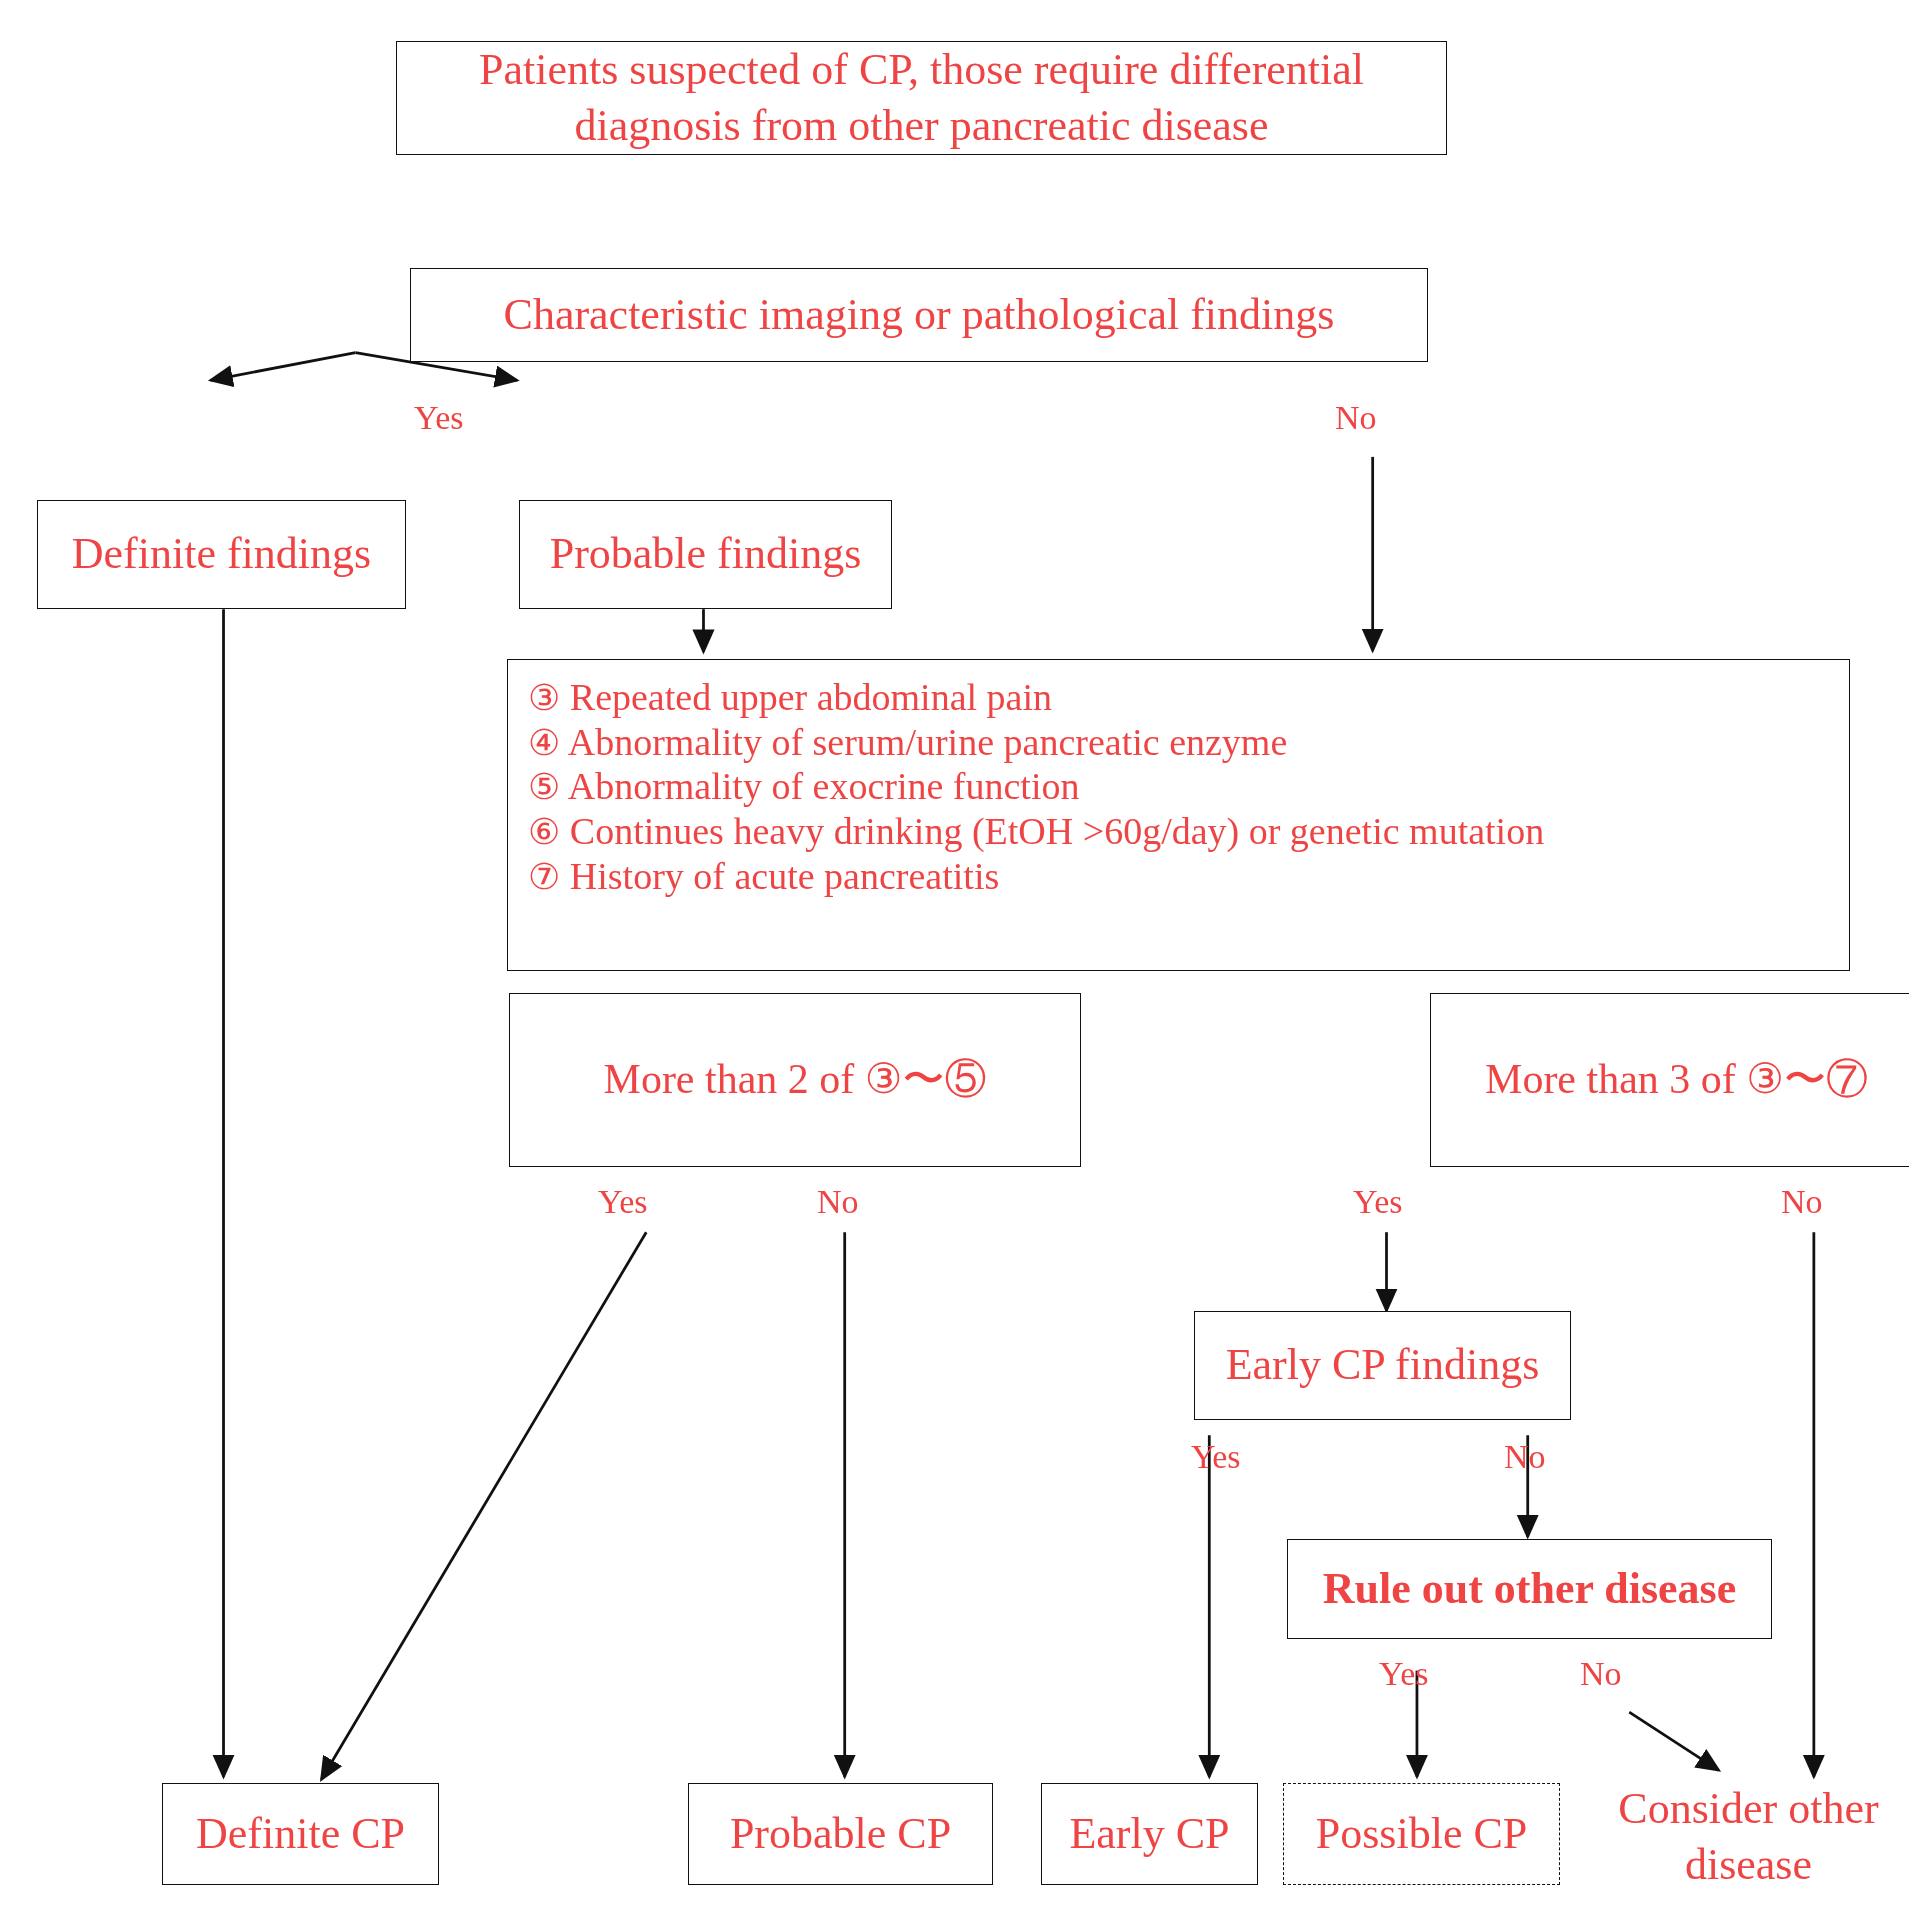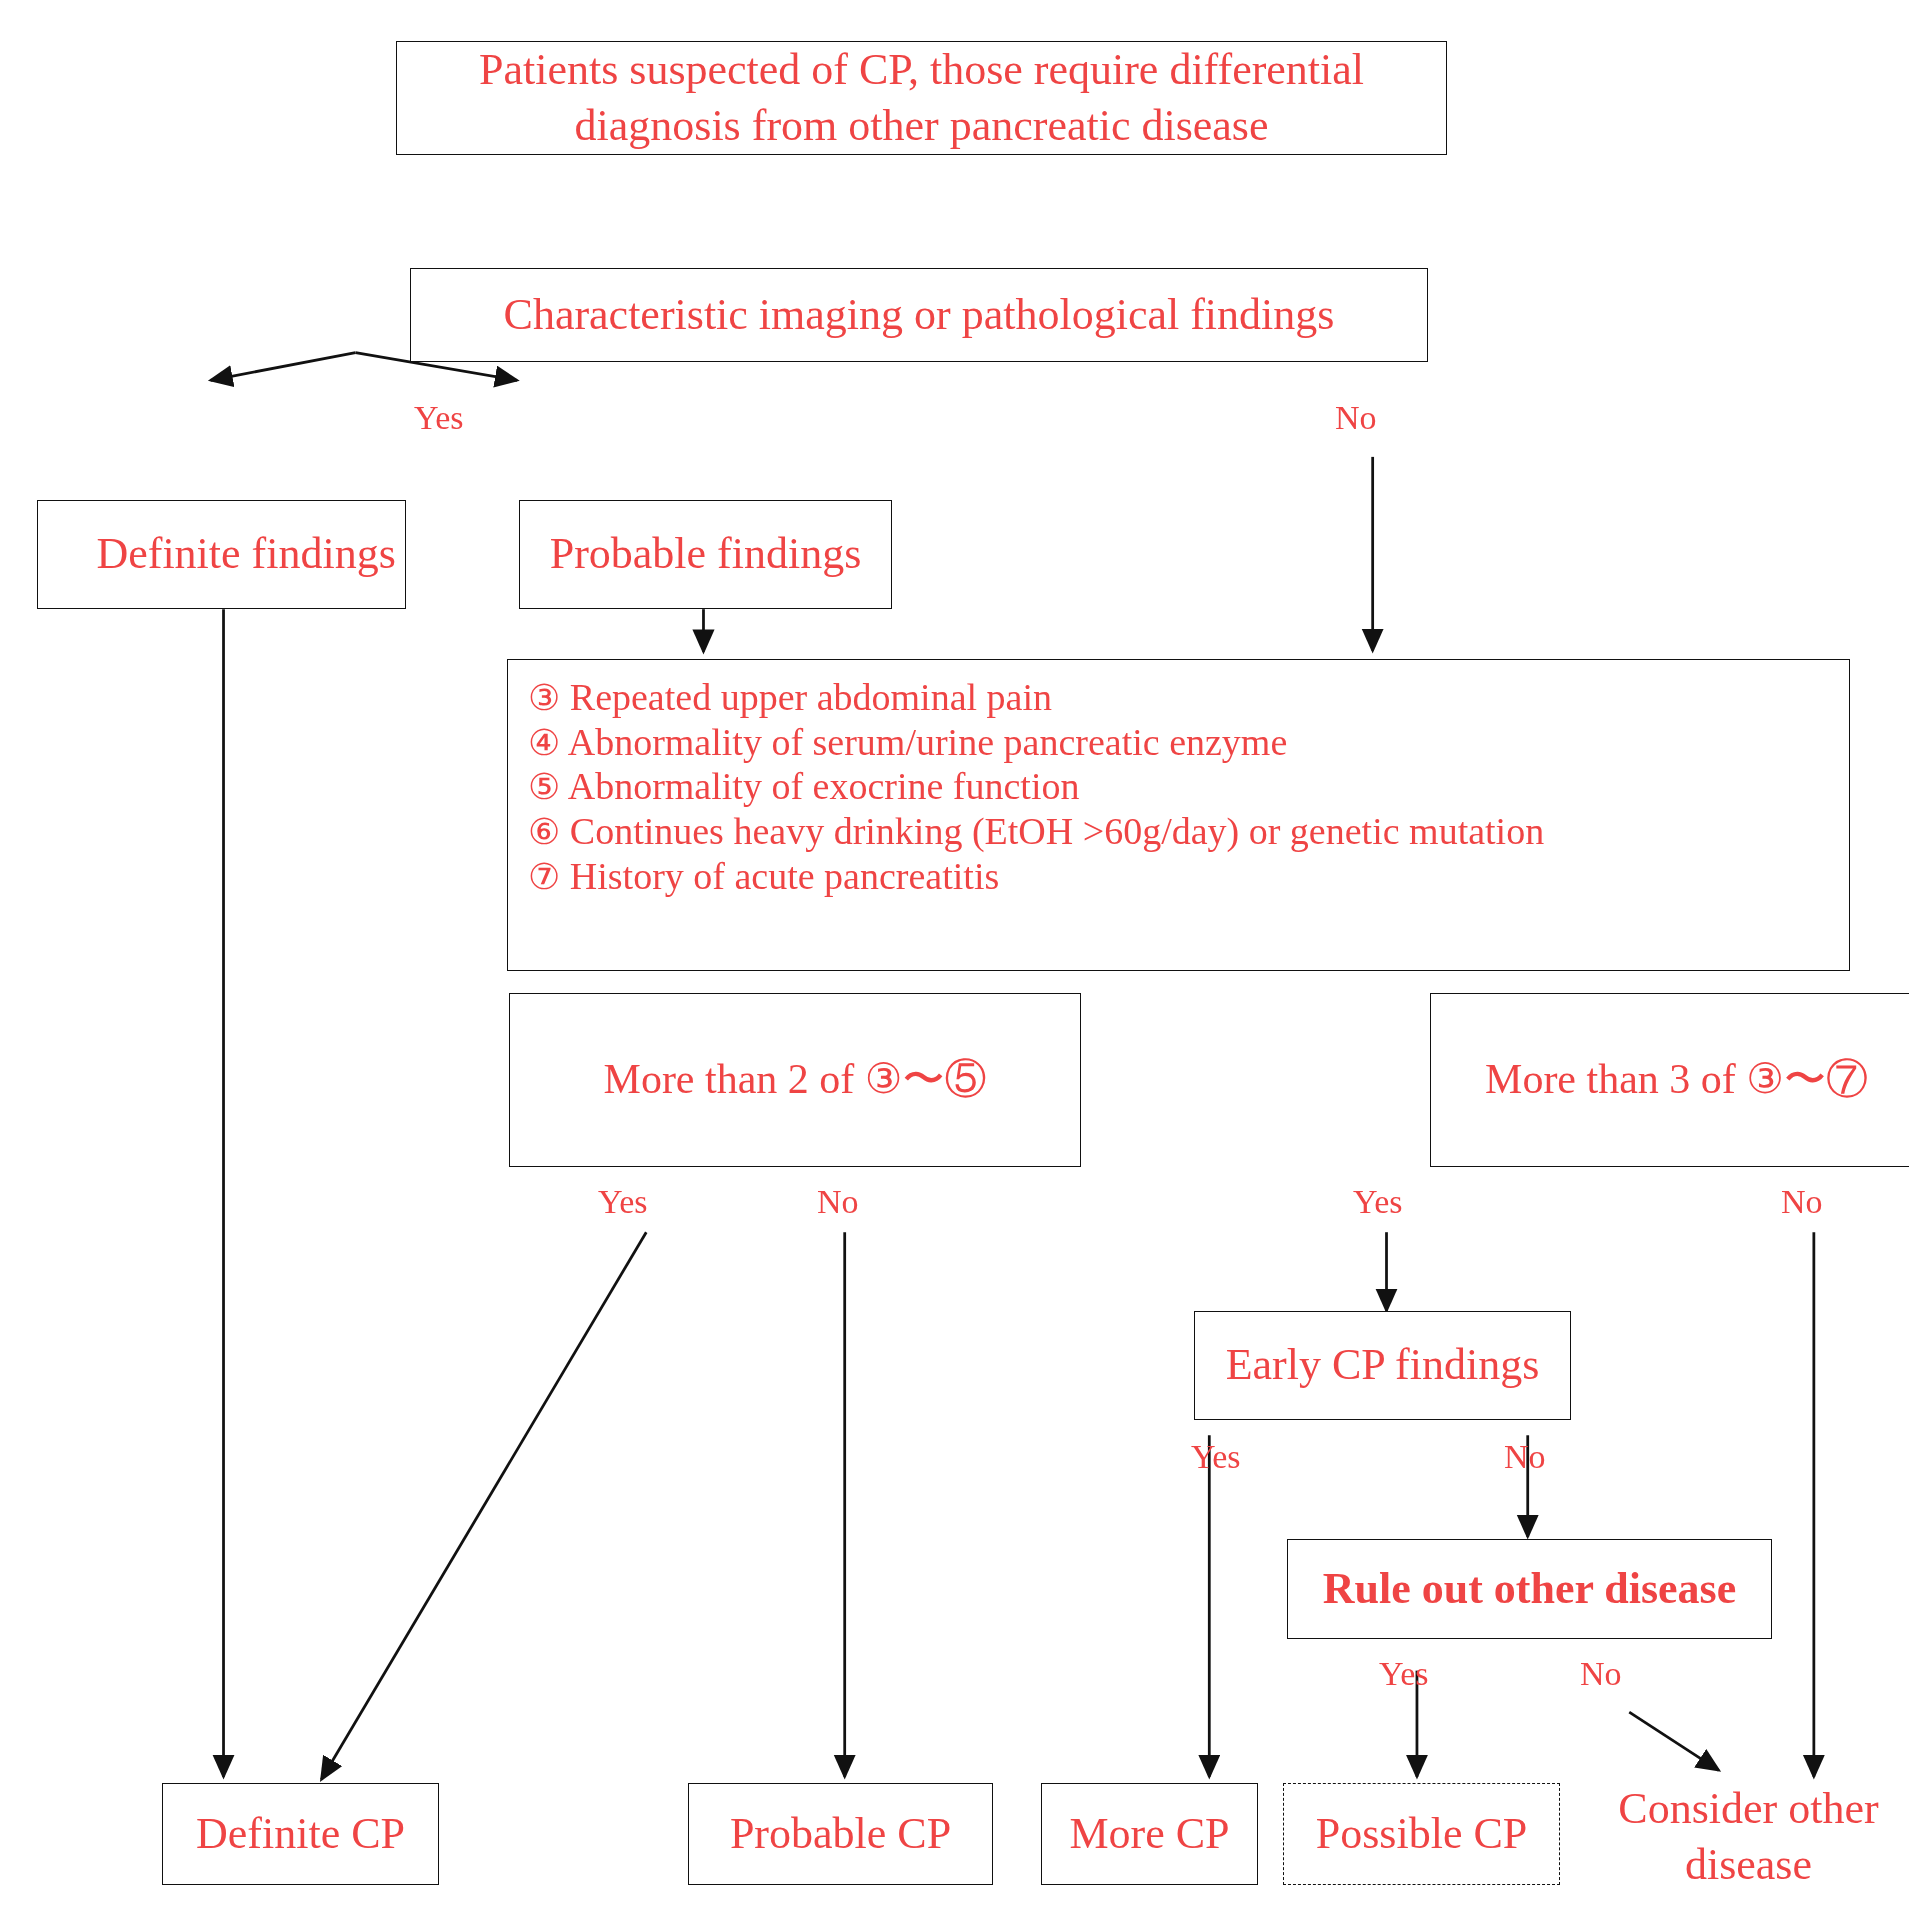--- a/index.html
+++ b/index.html
@@ -116,21 +116,21 @@
 diagnosis from other pancreatic disease</span>
   </div>
 
   <div class="node f48" style="left:410px; top:268px; width:1018px; height:94px;">
     <span class="txt">Characteristic imaging or pathological findings</span>
   </div>
 
   <span class="lbl" style="left:414px; top:401px;">Yes</span>
   <span class="lbl" style="left:1335px; top:401px;">No</span>
 
-  <div class="node f48" style="left:37px; top:500px; width:369px; height:109px;justify-content:flex-end;">
+  <div class="node f48" style="left:37px; top:500px; width:369px; height:109px;">
     <span class="txt">Definite findings</span>
   </div>
 
   <div class="node f48" style="left:519px; top:500px; width:373px; height:109px;">
     <span class="txt">Probable findings</span>
   </div>
 
   <div class="listbox" style="left:507px; top:659px; width:1343px; height:312px;">
     <div class="row">
       <span class="circnum">③</span>
@@ -183,21 +183,21 @@
 
   <div class="node f48" style="left:162px; top:1783px; width:277px; height:102px;">
     <span class="txt">Definite CP</span>
   </div>
 
   <div class="node f48" style="left:688px; top:1783px; width:305px; height:102px;">
     <span class="txt">Probable CP</span>
   </div>
 
   <div class="node f48" style="left:1041px; top:1783px; width:217px; height:102px;">
-    <span class="txt">More CP</span>
+    <span class="txt">Early CP</span>
   </div>
 
   <div class="node dashed f48" style="left:1283px; top:1783px; width:277px; height:102px;">
     <span class="txt">Possible CP</span>
   </div>
 
   <div class="node plain f48" style="left:1601px; top:1777px; width:295px; height:120px;">
     <span class="txt">Consider other
 disease</span>
   </div>

